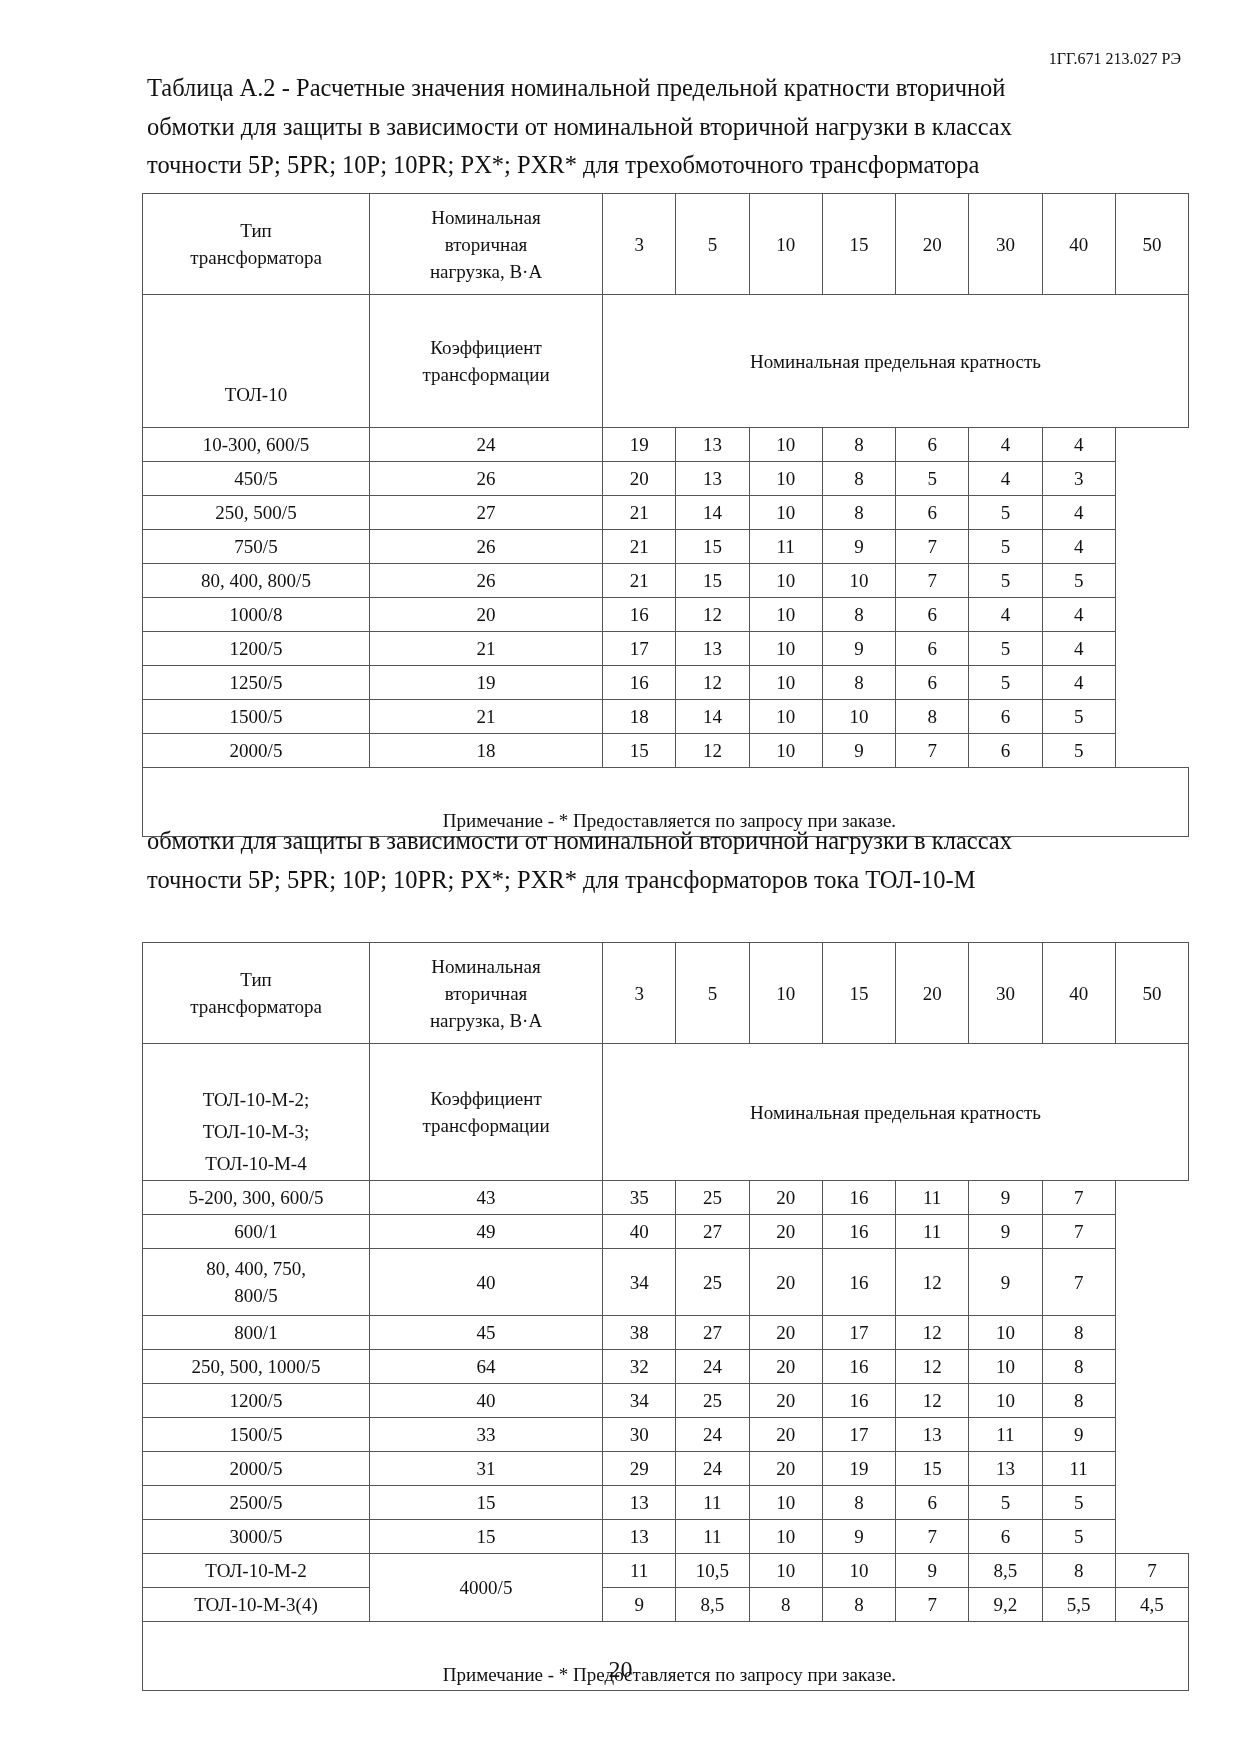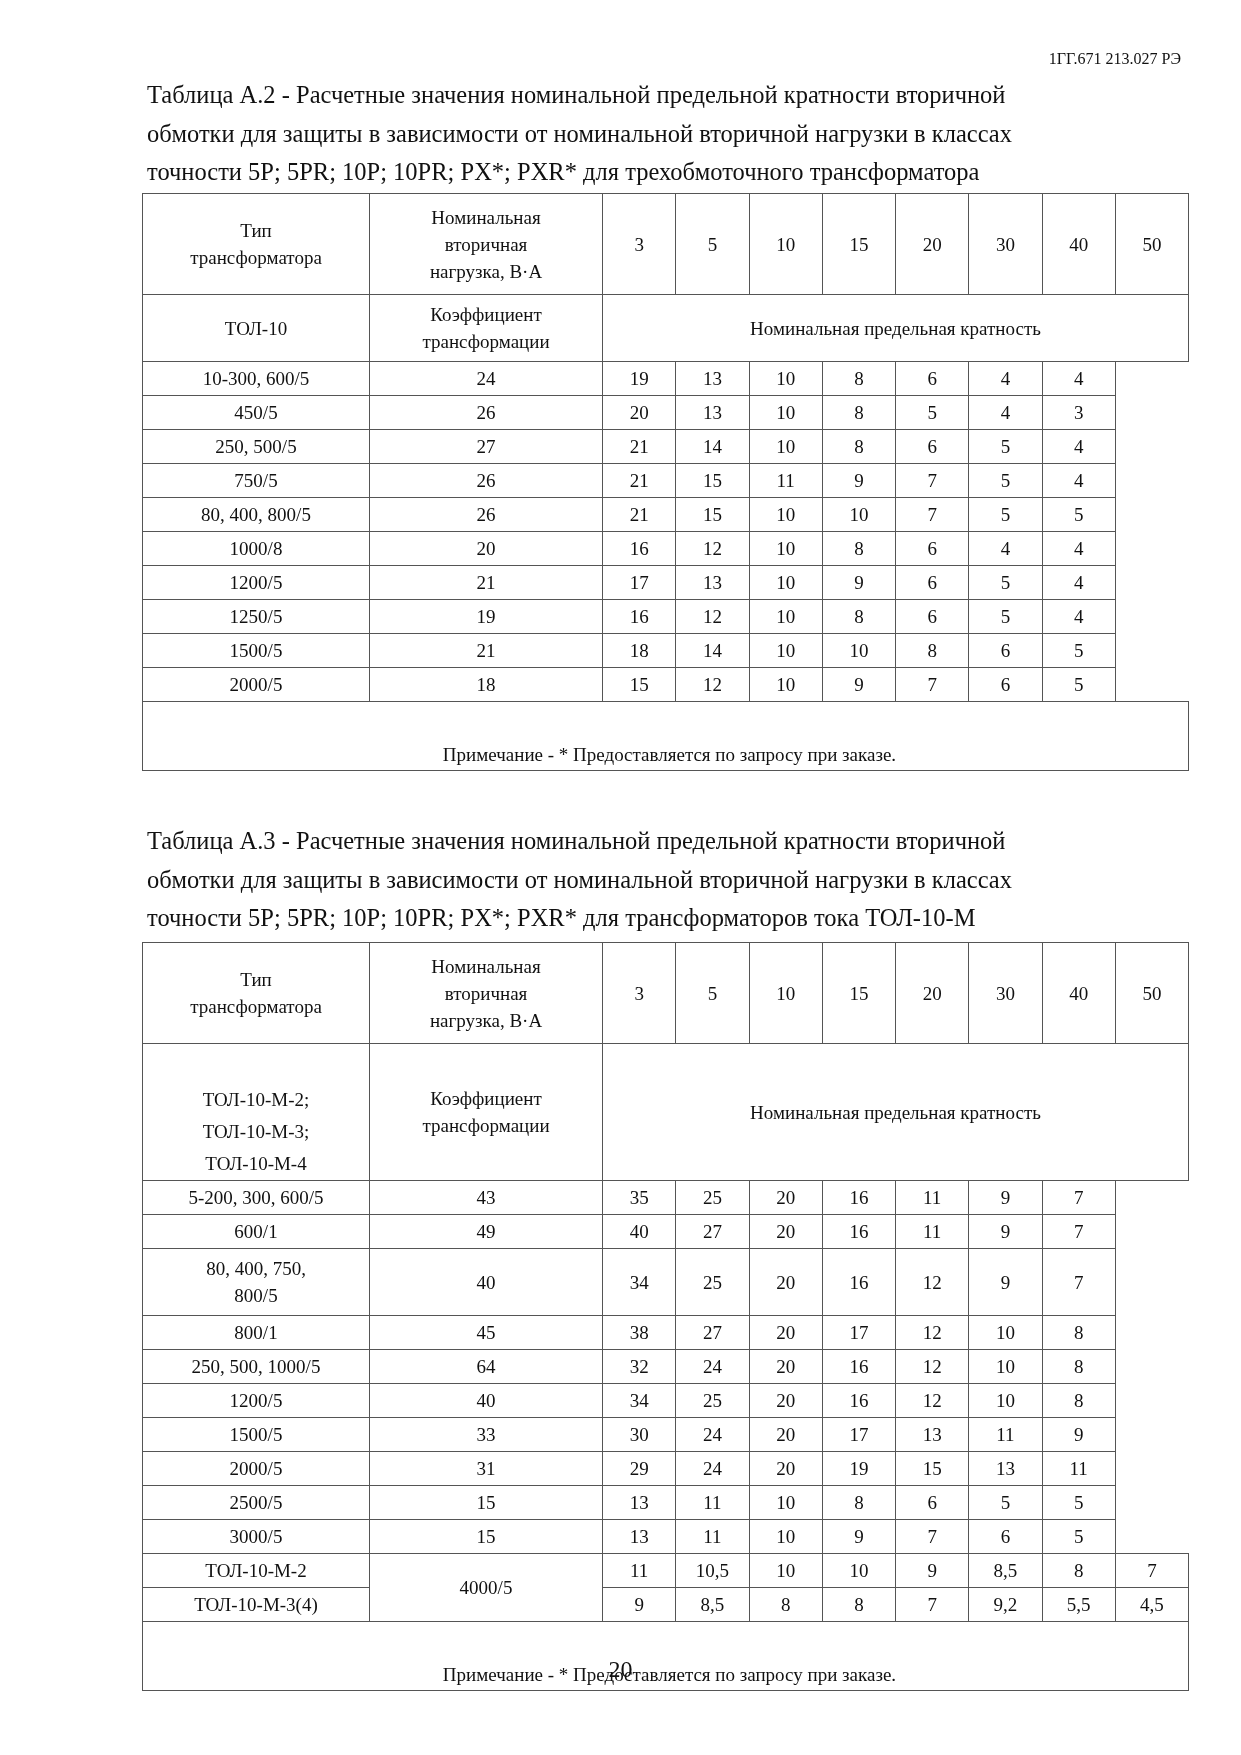--- a/index.html
+++ b/index.html
@@ -1,21 +1,21 @@
 <!DOCTYPE html>
 <html><head>
 <meta charset="utf-8">
 <style>
   html, body { margin:0; padding:0; background:#ffffff; }
   body { width:1241px; height:1755px; position:relative; overflow:hidden;
          font-family:"Liberation Serif","DejaVu Serif",serif; color:#111; }
   .doc-code { position:absolute; top:44px; right:60px; font-size:16px; line-height:30px; }
   .caption { position:absolute; left:147px; width:1050px; font-size:24.5px; line-height:38.5px; }
   .caption div { white-space:nowrap; }
-  #cap1 { top:76px; }
+  #cap1 { top:69px; }
   #cap2 { top:822px; }
   table.t { position:absolute; left:142px; border-collapse:collapse; table-layout:fixed; width:1046px;
             font-size:19px; }
   table.t td { border:1.5px solid #555; text-align:center; vertical-align:middle; padding:0; line-height:27px; }
   #tbl1 { top:193px; }
   #tbl2 { top:942px; }
   .hdr td { height:100px; }
   .sub td { height:66px; }
   .r td { height:33px; }
   .r2 td { height:66px; }
@@ -60,21 +60,21 @@
       <td>3</td>
       <td>5</td>
       <td>10</td>
       <td>15</td>
       <td>20</td>
       <td>30</td>
       <td>40</td>
       <td>50</td>
     </tr>
     <tr class="sub">
-      <td rowspan="11" style="">ТОЛ-10</td>
+      <td rowspan="11" style="padding-top:66px">ТОЛ-10</td>
       <td>
         <div>Коэффициент</div>
         <div>трансформации</div>
       </td>
       <td colspan="8">Номинальная предельная кратность</td>
     </tr>
   </tbody>
   <tbody id="t1rows">
       <tr class="r">
         <td>10-300, 600/5</td>
@@ -188,21 +188,20 @@
       </tr>
     </tbody>
   <tbody>
     <tr class="note">
       <td colspan="10" style="height:66px">Примечание - * Предоставляется по запросу при заказе.</td>
     </tr>
   </tbody>
 </table>
 
 <div class="caption" id="cap2">
-  <div>Таблица А.3 - Расчетные значения номинальной предельной кратности вторичной</div>
   <div>обмотки для защиты в зависимости от номинальной вторичной нагрузки в классах</div>
   <div>точности 5P; 5PR; 10P; 10PR; PX*; PXR* для трансформаторов тока ТОЛ-10-М</div>
 </div>
 
 <table class="t" id="tbl2">
   <colgroup>
     <col style="width:227px">
       <col style="width:233px">
     <col style="width:73.25px">
       <col style="width:73.25px">

